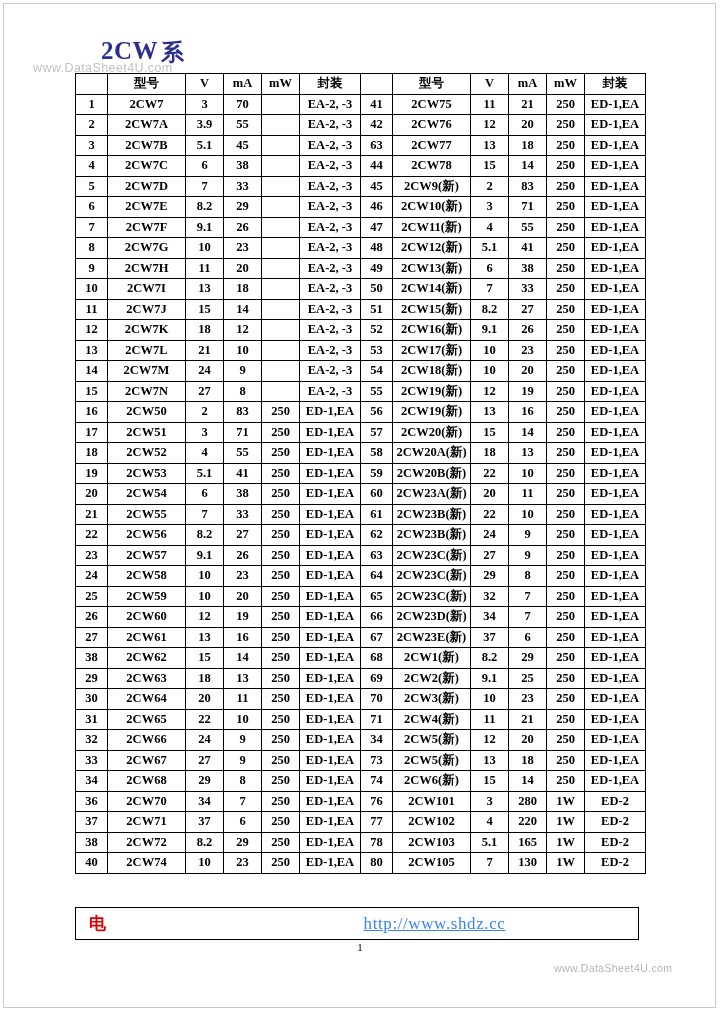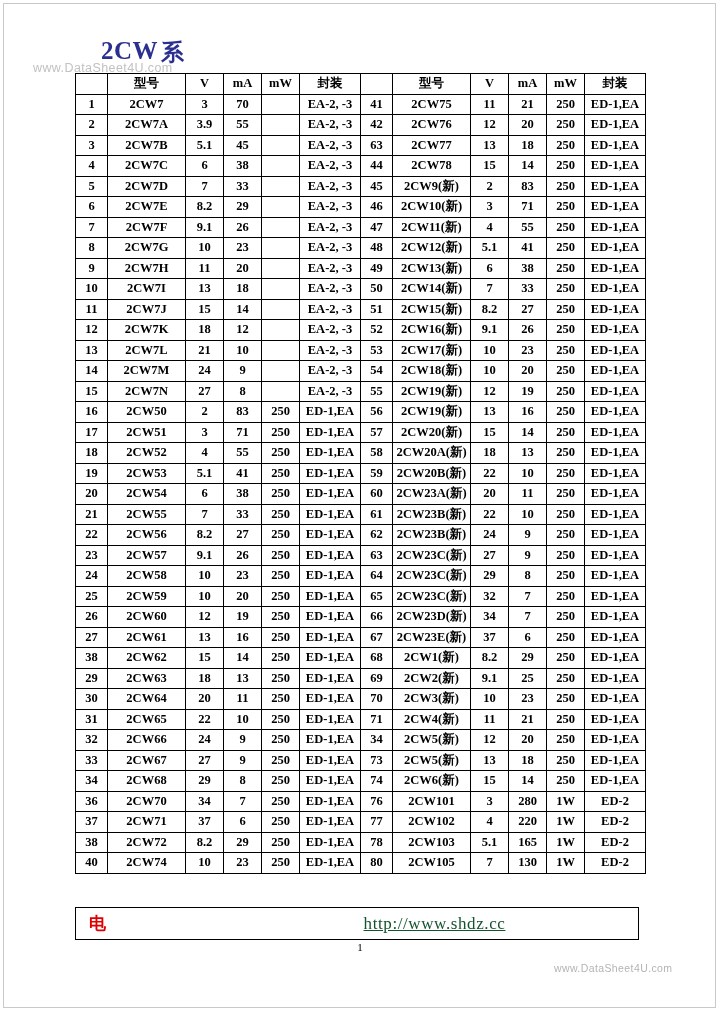--- a/index.html
+++ b/index.html
@@ -141,21 +141,21 @@
     font-weight: bold;
     margin-left: 13px;
     line-height: 1;
   }
   .footer-url {
     position: absolute;
     left: 0;
     right: 0;
     text-align: center;
     padding-left: 155px;
-    color: #14532d;
+    color: #3b82f6;
     font-size: 17px;
     text-decoration: underline;
     letter-spacing: 0.6px;
     font-family: "Liberation Serif", "DejaVu Serif", serif;
   }
 
   .page-number {
     position: absolute;
     left: 0;
     top: 941px;

